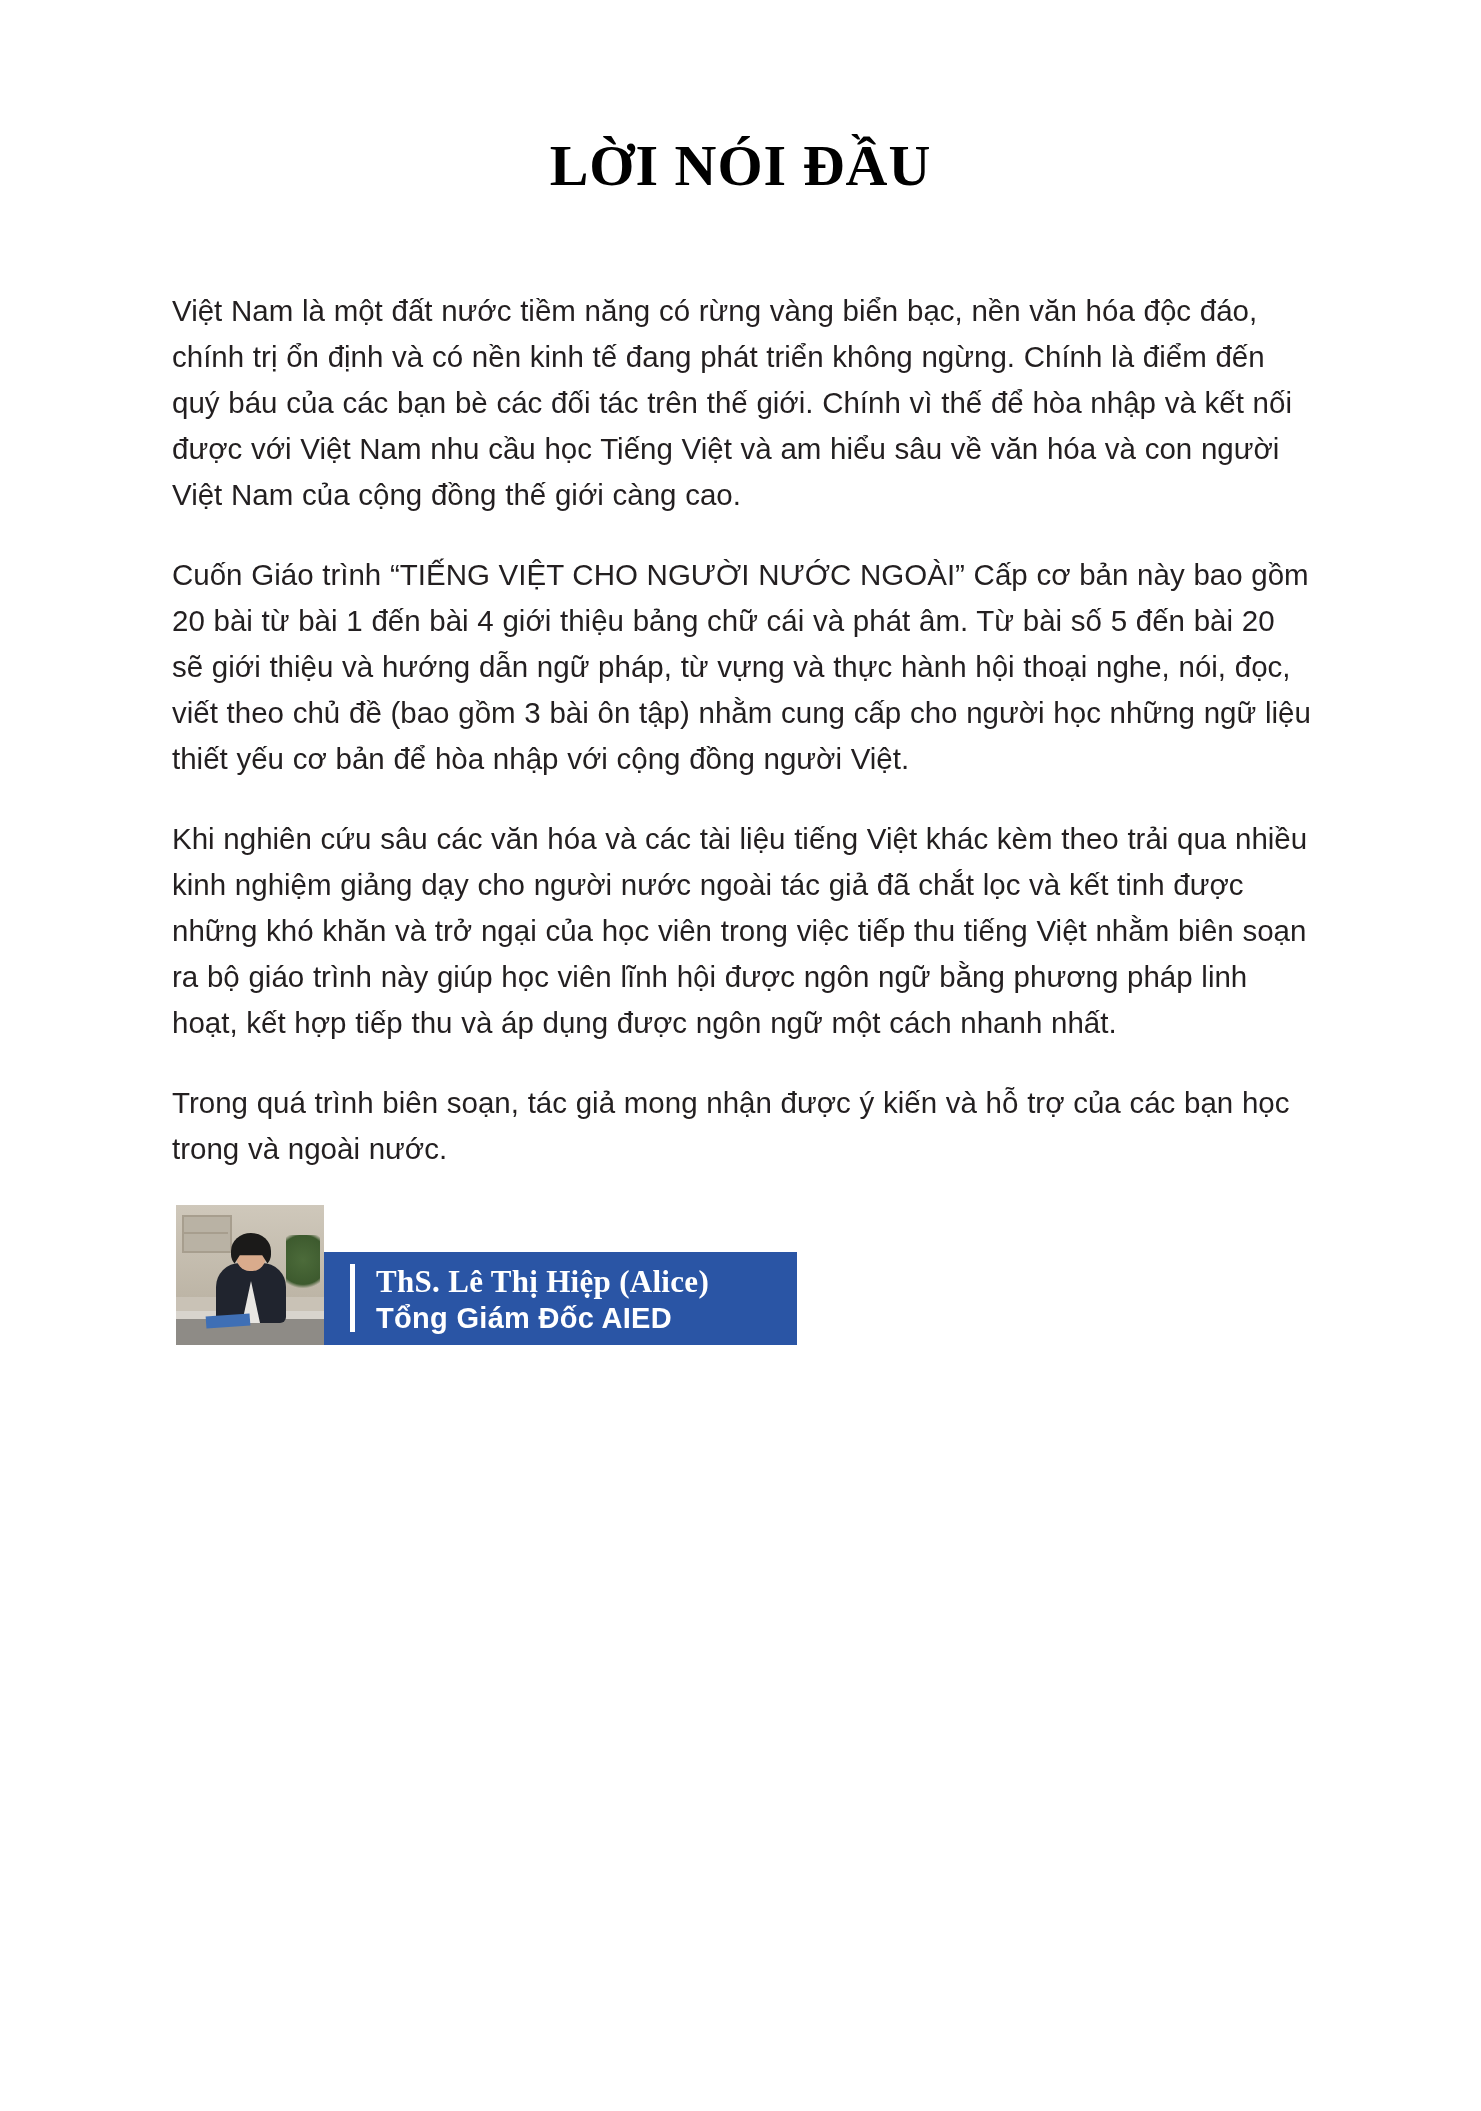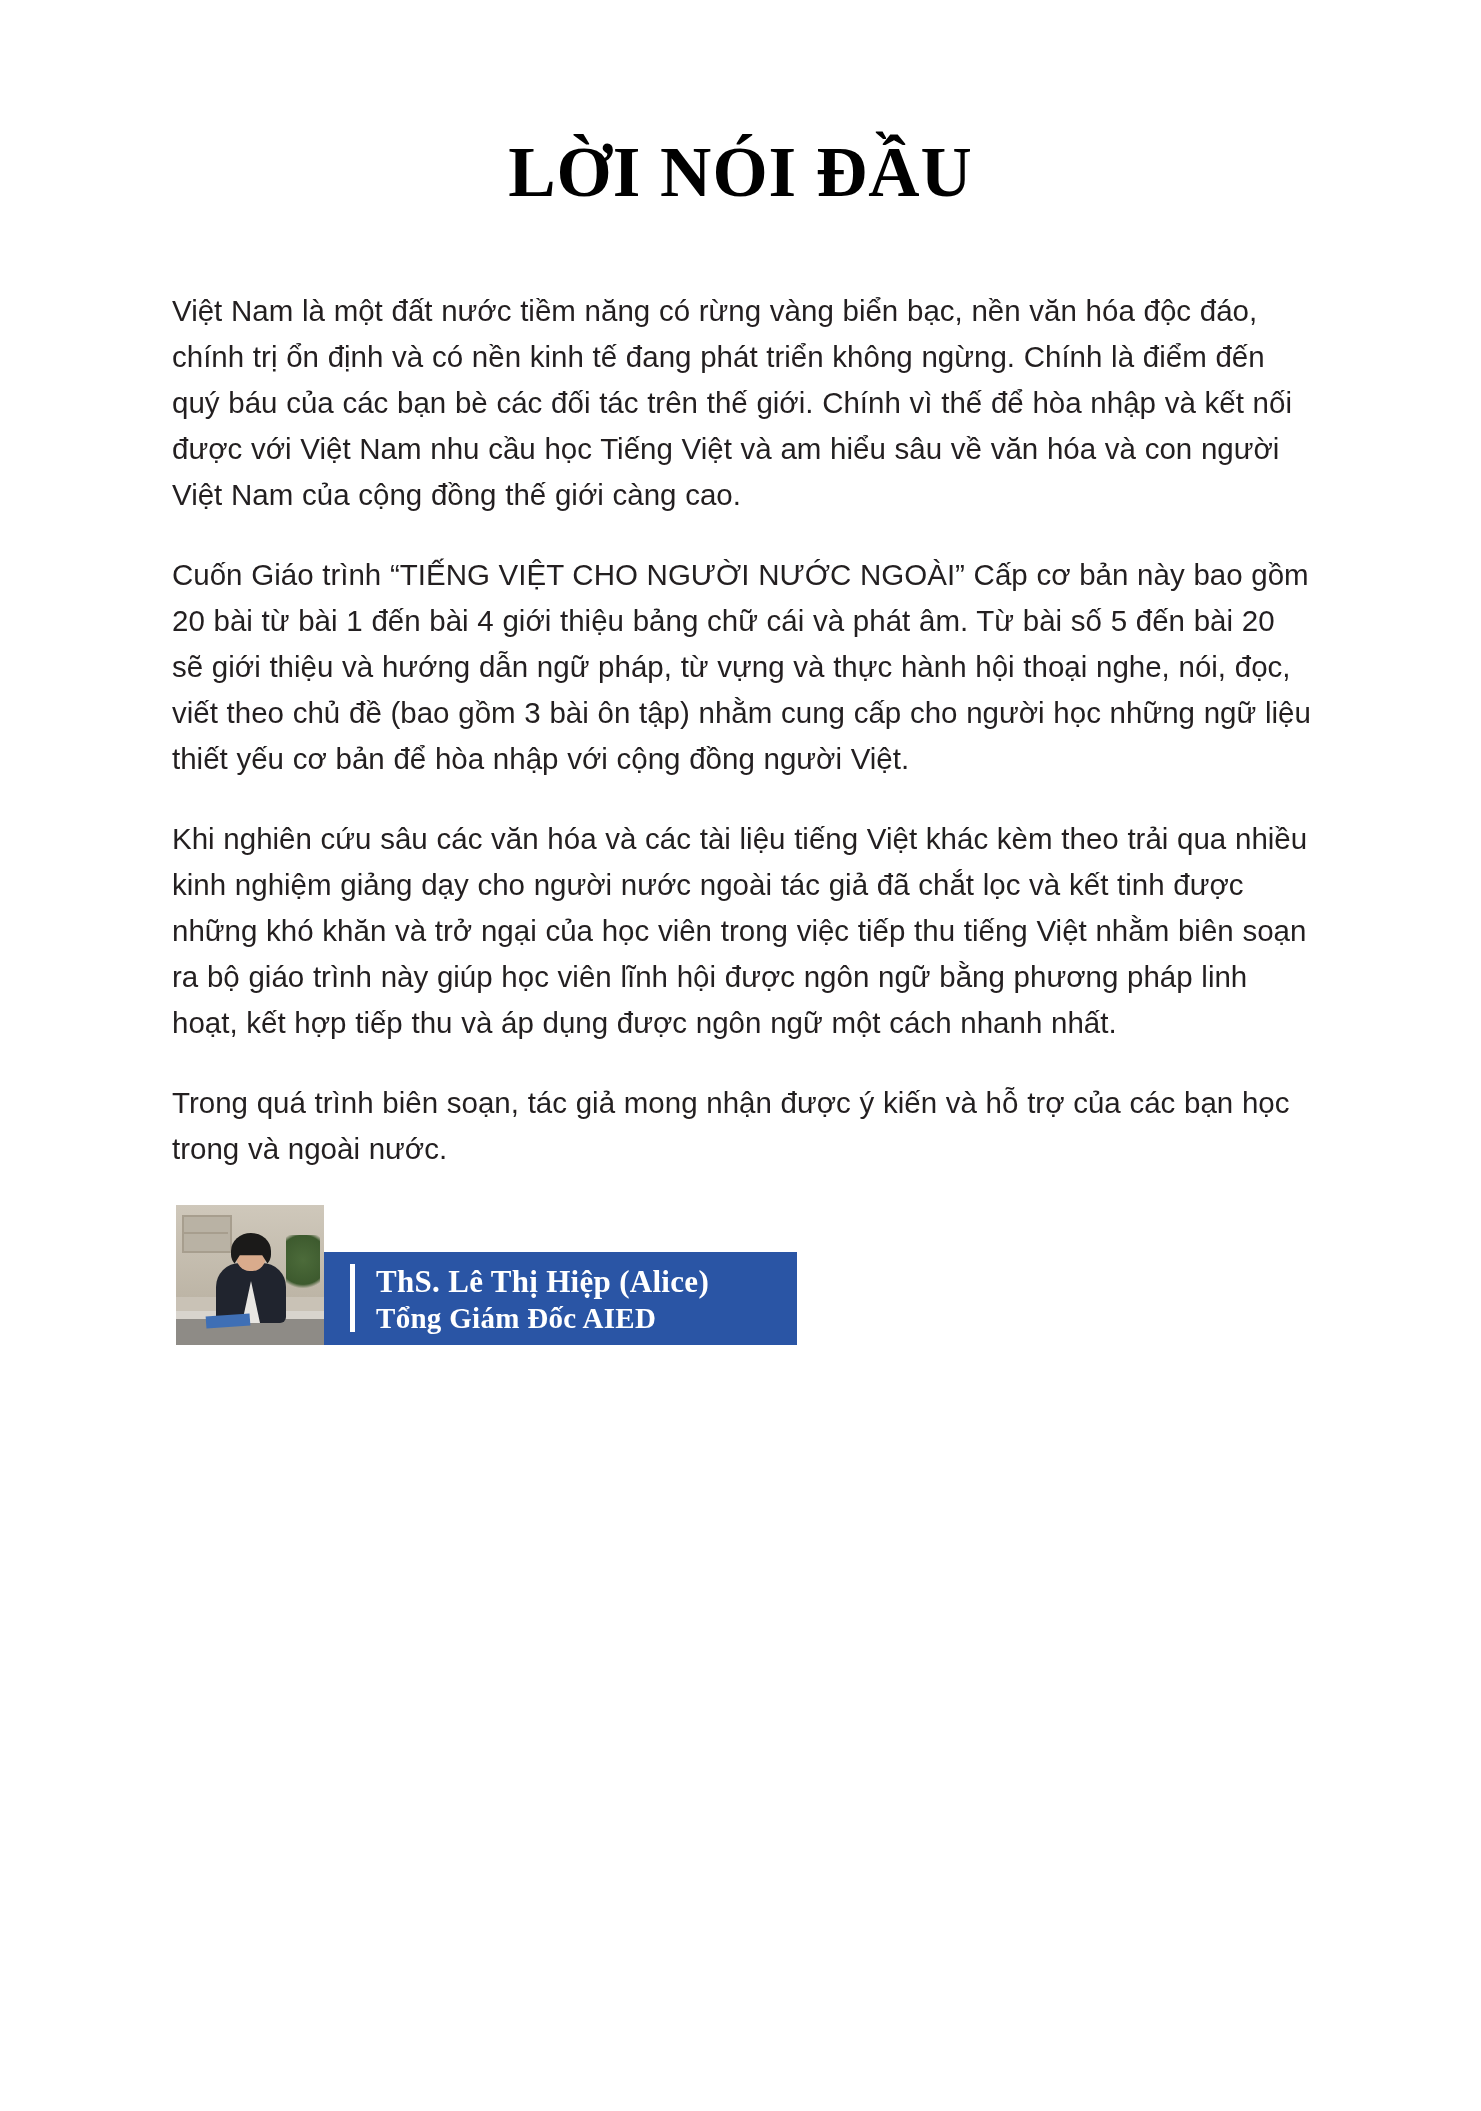--- a/index.html
+++ b/index.html
@@ -24,21 +24,21 @@
     background: #ffffff;
   }
   .title {
     position: absolute;
     left: 0;
     top: 132px;
     width: 1481px;
     text-align: center;
     font-family: "Liberation Serif", serif;
     font-weight: bold;
-    font-size: 71px;
+    font-size: 58px;
     letter-spacing: 1px;
     color: #000000;
   }
   .content {
     position: absolute;
     left: 172px;
     top: 288px;
     width: 1142px;
   }
   .para {
@@ -151,21 +151,21 @@
     font-family: "Liberation Serif", serif;
     font-weight: bold;
     font-size: 31px;
     color: #ffffff;
     letter-spacing: 0.3px;
   }
   .name-bar .role {
     position: absolute;
     left: 52px;
     top: 50px;
-    font-family: Liberation Serif, serif;
+    font-family: Liberation Sans, sans-serif;
     font-weight: bold;
     font-size: 29px;
     color: #ffffff;
     letter-spacing: 0.3px;
   }
 </style>
 </head>
 <body>
 
 <div class="page">

